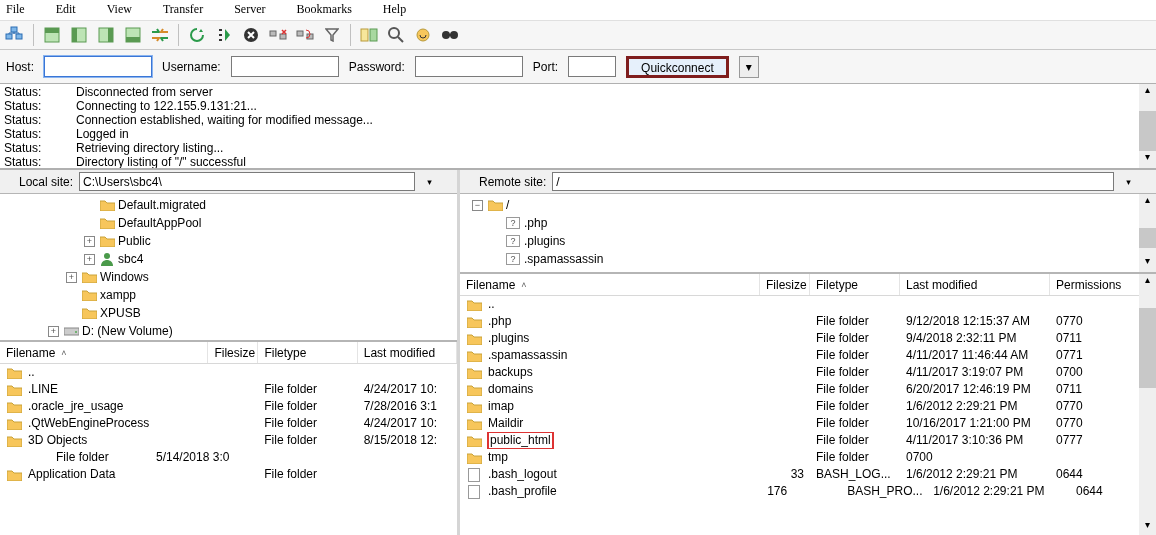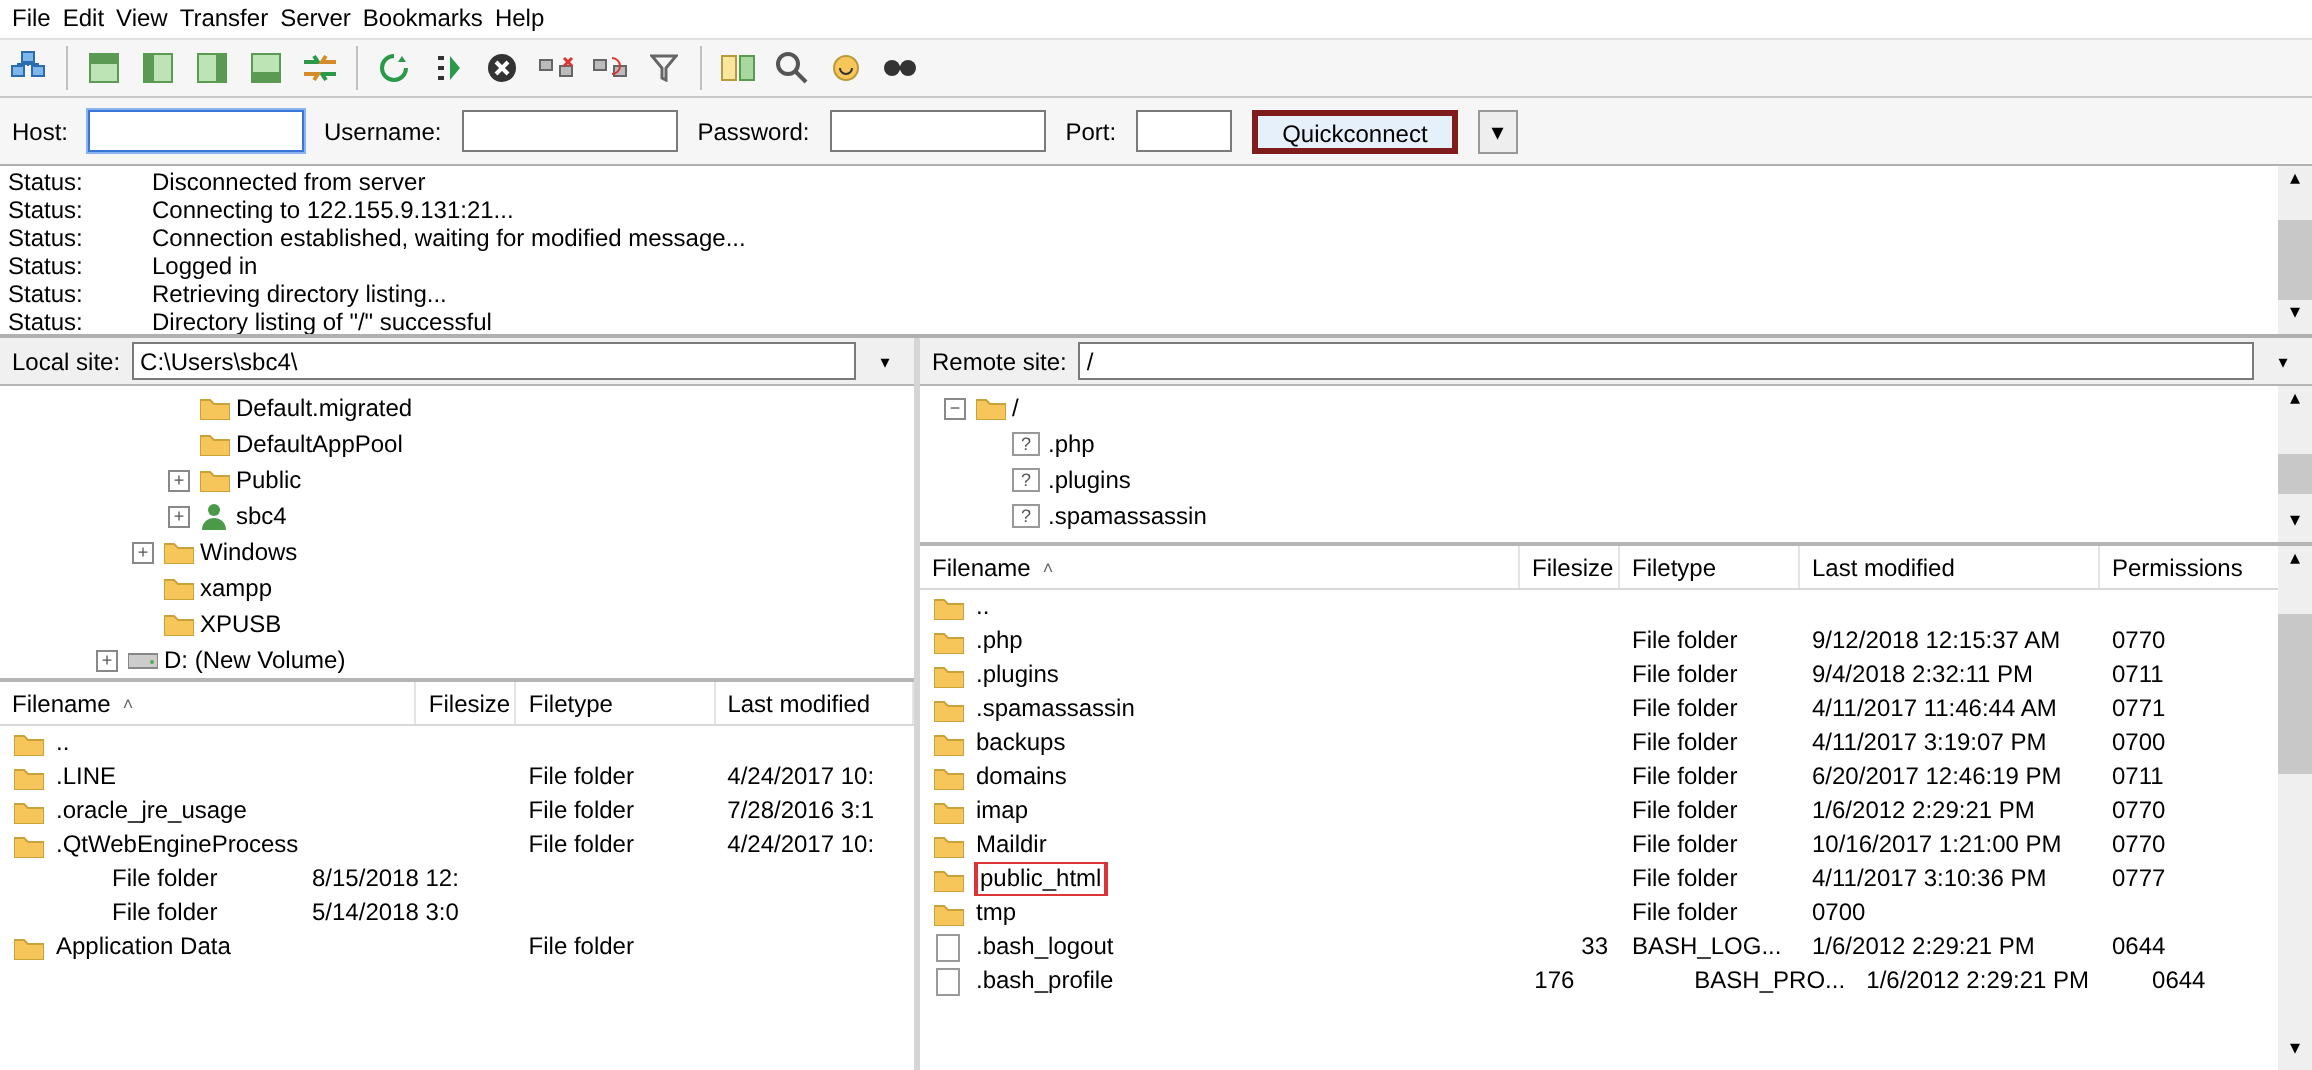--- a/index.html
+++ b/index.html
@@ -9,23 +9,24 @@
     background: #fff;
     color: #000;
     width: 1156px;
     height: 535px;
     overflow: hidden;
     position: relative;
   }
   
   .menubar {
     display: flex;
-    gap: 6px;
+    gap: 31px;
     padding: 2px 6px 3px 6px;
     background: #fff;
+    font-family: Liberation Serif, serif;
   }
   .menubar span { cursor: default; }
   
   .toolbar {
     display: flex;
     align-items: center;
     gap: 3px;
     padding: 2px 3px;
     background: #f6f6f6;
     border-top: 1px solid #e0e0e0;
@@ -102,21 +103,21 @@
     display: flex;
     flex-direction: column;
     overflow: hidden;
   }
   .pane-left { width: 460px; border-right: 3px solid #d5d5d5; }
   .pane-right { flex: 1; }
   .sitebar {
     display: flex;
     align-items: center;
     gap: 6px;
-    padding: 3px 6px;
+    padding: 3px 19px;
     background: #f0f0f0;
     border-bottom: 1px solid #b5b5b5;
     height: 24px;
   }
   .sitebar input, .sitebar .combo {
     flex: 1;
     border: 1px solid #7a7a7a;
     height: 19px;
     font-family: inherit; font-size: 12px;
     padding: 0 3px;
@@ -494,20 +495,28 @@
                   <path d="M0 2h5l2 2h8v8H0z" fill="#f7c65b" stroke="#c9a23a"></path>
                 </svg>
               </span>
               <span>.QtWebEngineProcess</span>
             </div>
             <div class="c" style="width:50px;text-align:right;"></div>
             <div class="c" style="width:100px;">File folder</div>
             <div class="c" style="width:100px;">4/24/2017 10:</div>
           </div>
           <div class="r">
+            <div class="c name" style="width:210px">
+              <span class="ico folder">
+                <svg width="15" height="12">
+                  <path d="M0 2h5l2 2h8v8H0z" fill="#f7c65b" stroke="#c9a23a"></path>
+                </svg>
+              </span>
+              <span>3D Objects</span>
+            </div>
             <div class="c" style="width:50px;text-align:right;"></div>
             <div class="c" style="width:100px;">File folder</div>
             <div class="c" style="width:100px;">8/15/2018 12:</div>
           </div>
           <div class="r">
             <div class="c" style="width:50px;text-align:right;"></div>
             <div class="c" style="width:100px;">File folder</div>
             <div class="c" style="width:100px;">5/14/2018 3:0</div>
           </div>
           <div class="r">

